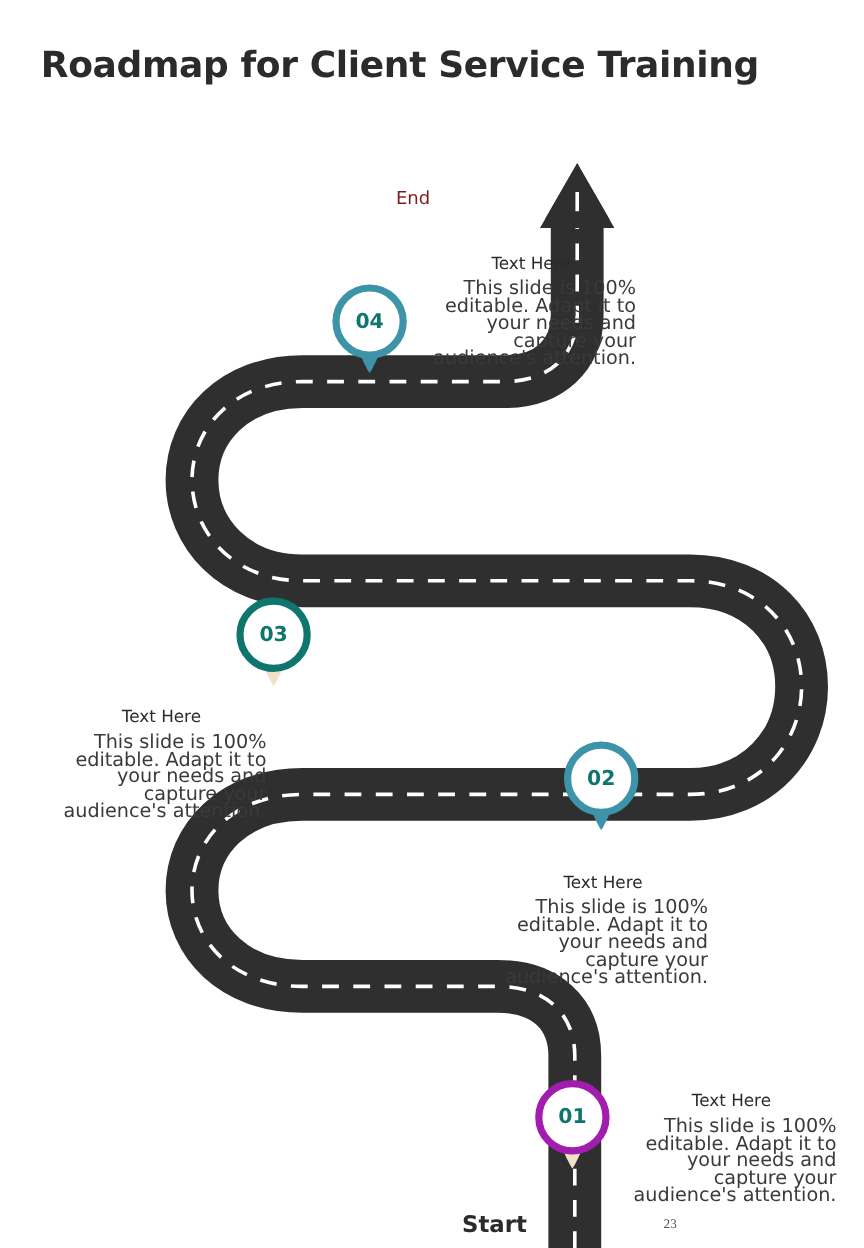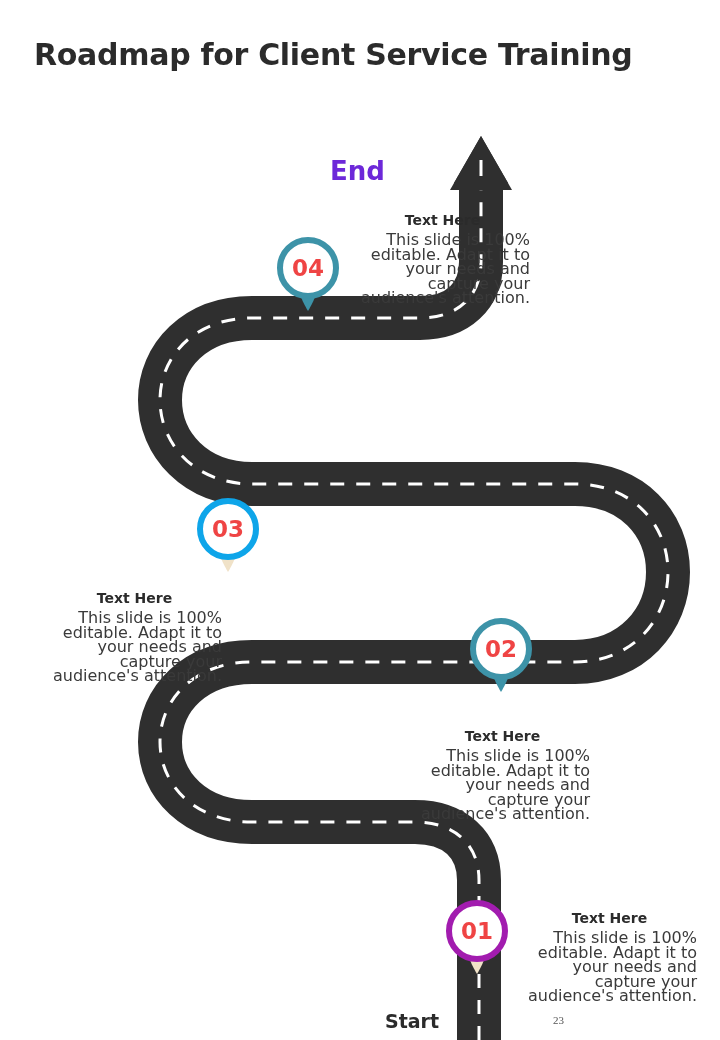--- a/index.html
+++ b/index.html
@@ -48,56 +48,56 @@
     position: absolute;
     left: 0; top: 0;
     width: 62px;
     height: 62px;
     border-radius: 50%;
     background: #ffffff;
     box-sizing: border-box;
     display: flex;
     align-items: center;
     justify-content: center;
-    font-size: 23px;
+    font-size: 17px;
     font-weight: bold;
-    color: #ef4444;
+    color: #0f766e;
     z-index: 3;
   }
   .pin .drop {
     position: absolute;
     left: 23px;
     top: 48px;
     width: 16px;
     height: 26px;
     z-index: 2;
   }
   
   .txtblock {
     position: absolute;
     width: 150px;
   }
   .txtblock .head {
     font-size: 14px;
-    font-weight: bold;
+    font-weight: normal;
     color: #2b2b2b;
     text-align: center;
     margin-bottom: 5px;
   }
   .txtblock .body {
     font-size: 16px;
     line-height: 14.5px;
     color: #3a3a3a;
     text-align: right;
   }
   .label-end {
     position: absolute;
-    font-size: 26px;
-    font-weight: bold;
-    color: #6d28d9;
+    font-size: 15px;
+    font-weight: normal;
+    color: #7f1d1d;
   }
   .label-start {
     position: absolute;
     font-size: 19px;
     font-weight: bold;
     color: #2b2b2b;
   }
   .page-num {
     position: absolute;
     right: 12px;
@@ -162,21 +162,21 @@
   </div>
   <div class="txtblock" style="left:355px; top:212px; width:175px;">
     <div class="head">Text Here</div>
     <div class="body">This slide is 100% editable. Adapt it to your needs and capture your audience's attention.</div>
   </div>
 
   <div class="pin" style="left:197px; top:498px;">
     <svg class="drop" viewBox="0 0 16 26">
       <path d="M8 26 C8 26 0 13 0 7 C0 2.5 3.6 0 8 0 C12.4 0 16 2.5 16 7 C16 13 8 26 8 26 Z" fill="#f0e2c8"></path>
     </svg>
-    <div class="circle" style="border:6px solid #0ea5e9;">03</div>
+    <div class="circle" style="border:6px solid #0f766e;">03</div>
   </div>
   <div class="txtblock" style="left:47px; top:590px; width:175px;">
     <div class="head">Text Here</div>
     <div class="body">This slide is 100% editable. Adapt it to your needs and capture your audience's attention.</div>
   </div>
 
   <div class="pin" style="left:470px; top:618px;text-align:center;">
     <svg class="drop" viewBox="0 0 16 26">
       <path d="M8 26 C8 26 0 13 0 7 C0 2.5 3.6 0 8 0 C12.4 0 16 2.5 16 7 C16 13 8 26 8 26 Z" fill="#3d93a8"></path>
     </svg>

